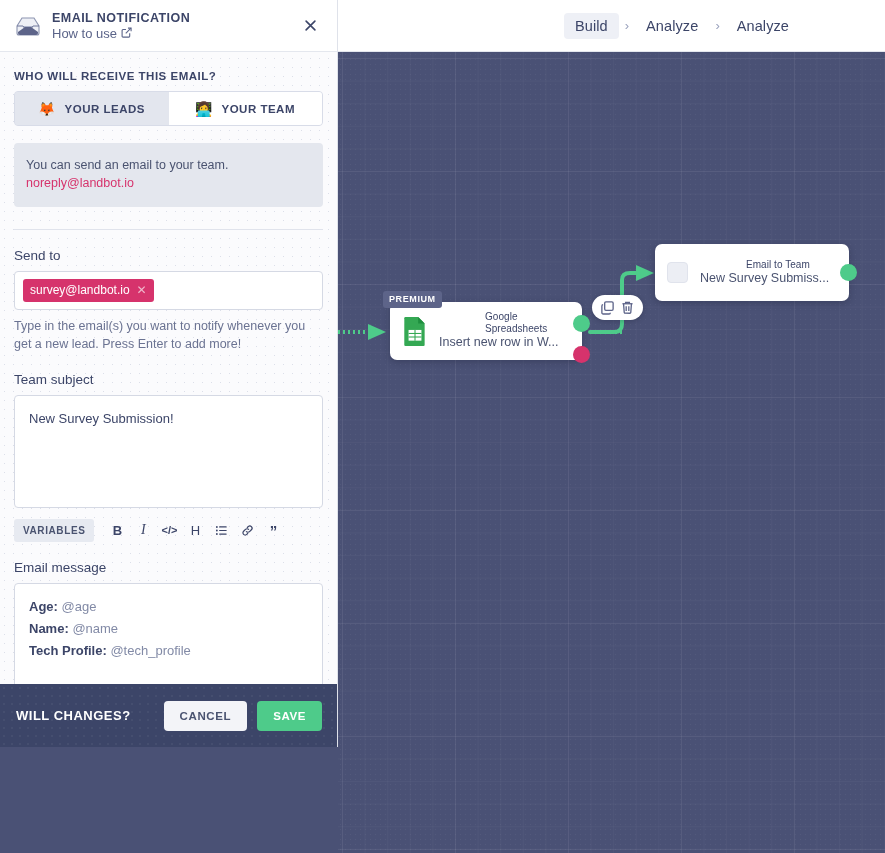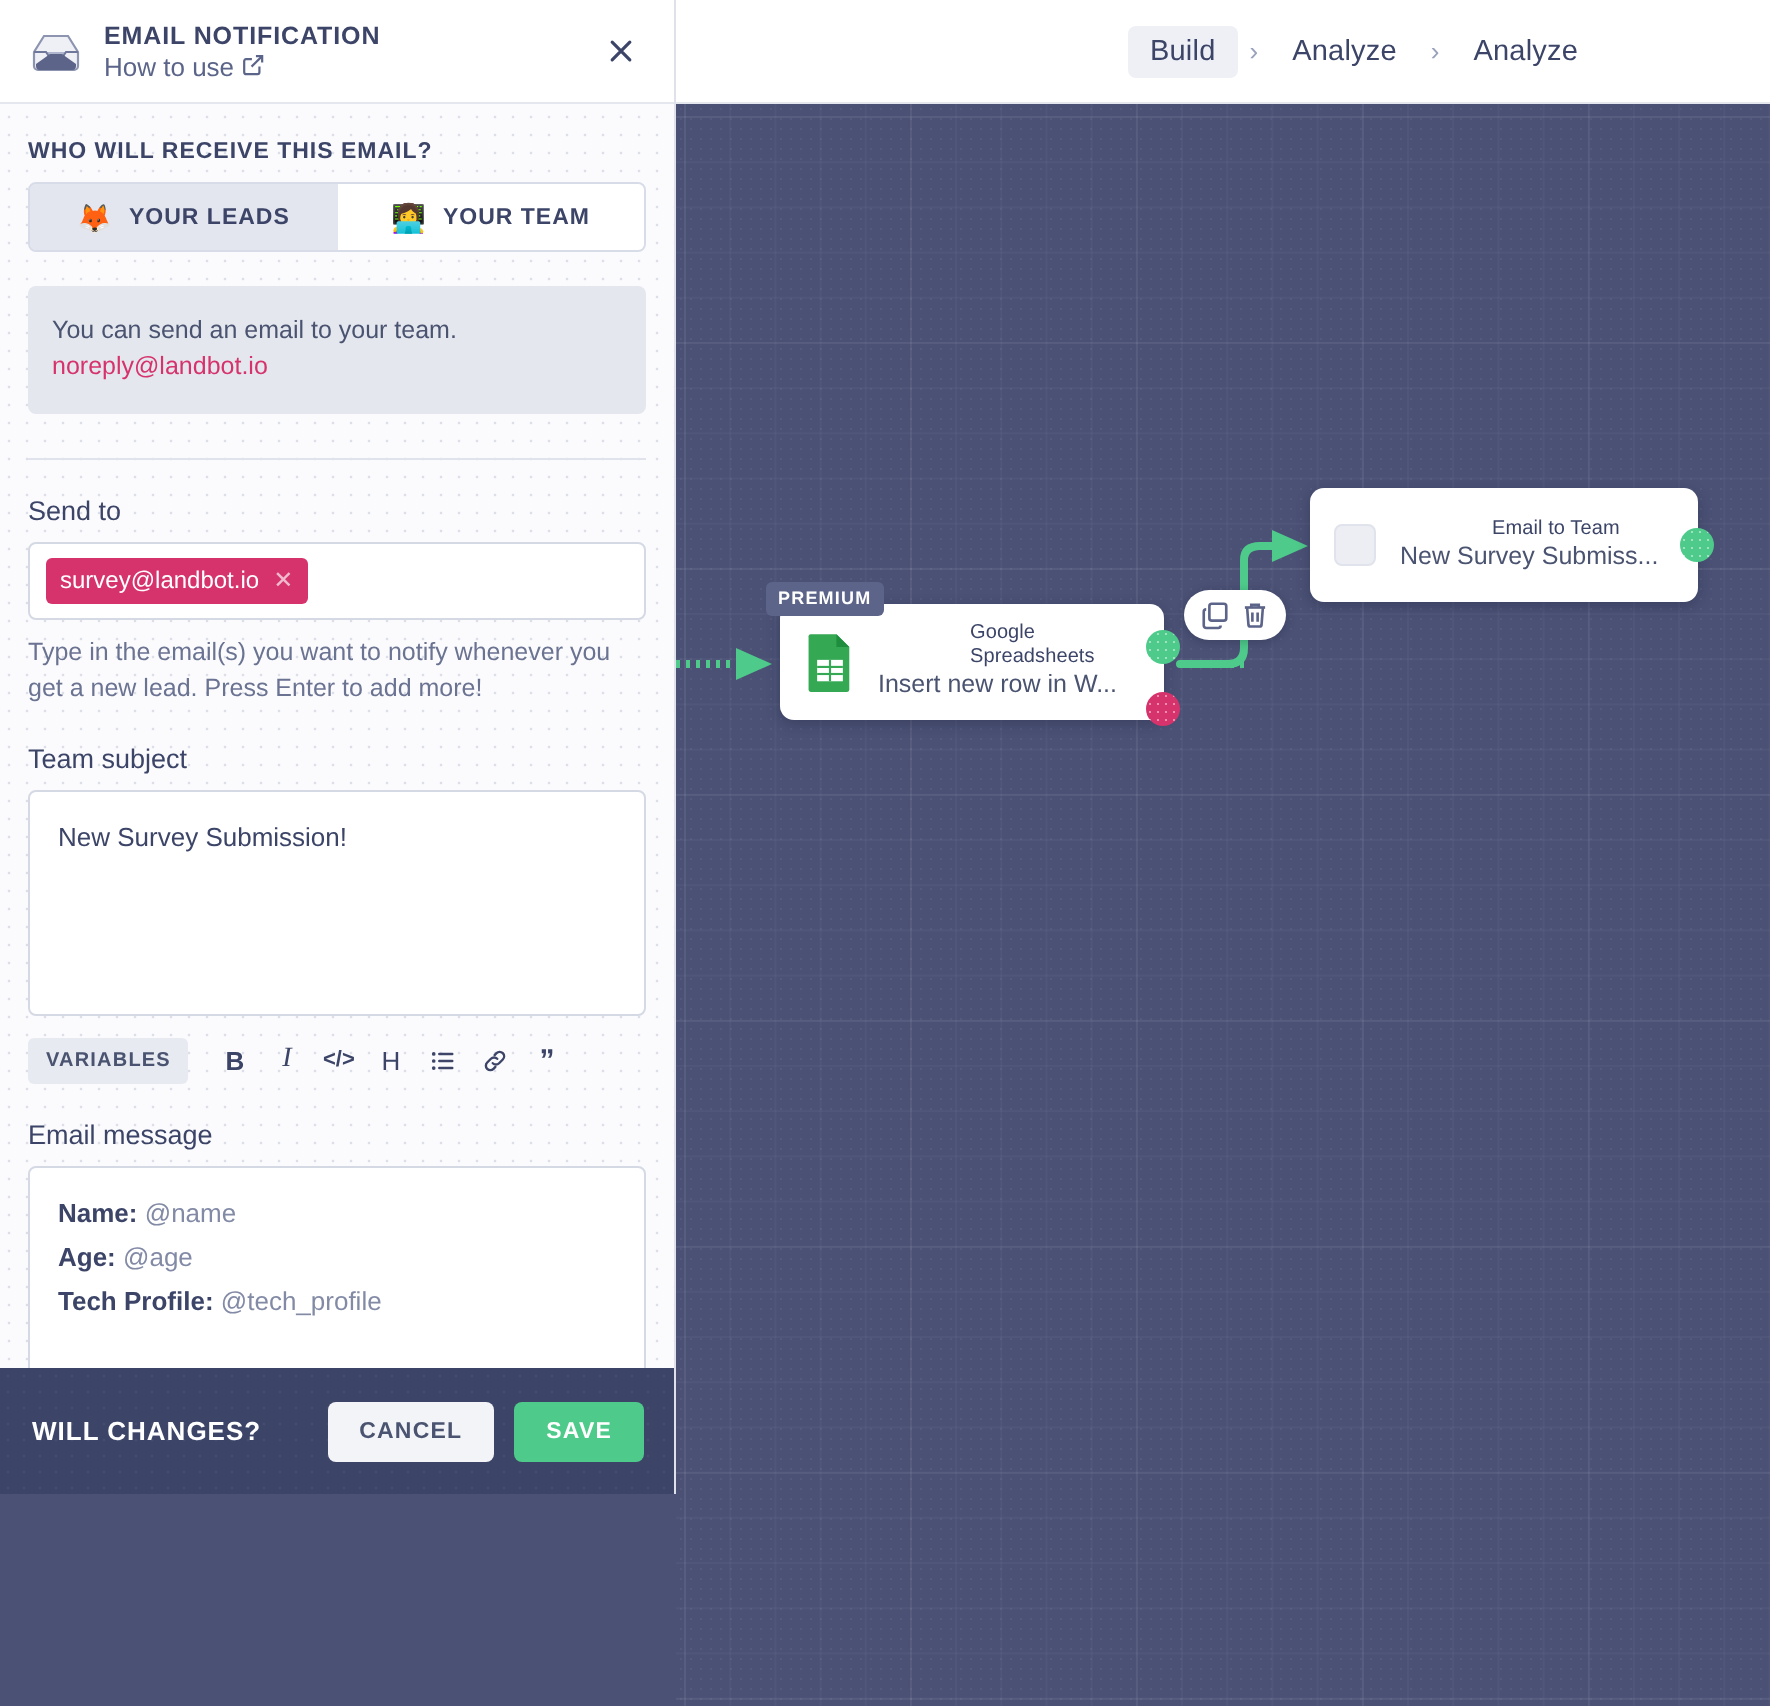--- a/index.html
+++ b/index.html
@@ -392,26 +392,26 @@
         </svg>
       </span>
       <span class="tb-icon">
           <span style="font-size:15px;font-weight:bold;line-height:0.6">”</span>
         </span>
     </div>
 
     <div class="field-label">Email message</div>
     <div class="textbox message">
       <div class="msg-line">
+        <span class="msg-key">Age:</span>
+        <span class="msg-var">@age</span>
+      </div>
+      <div class="msg-line">
         <span class="msg-key">Name:</span>
         <span class="msg-var">@name</span>
-      </div>
-      <div class="msg-line">
-        <span class="msg-key">Age:</span>
-        <span class="msg-var">@age</span>
       </div>
       <div class="msg-line">
         <span class="msg-key">Tech Profile:</span>
         <span class="msg-var">@tech_profile</span>
       </div>
     </div>
     <div class="toolbar">
       <span class="var-btn">VARIABLES</span>
       <span class="tb-icon">
           <b style="font-size:13px">B</b>

